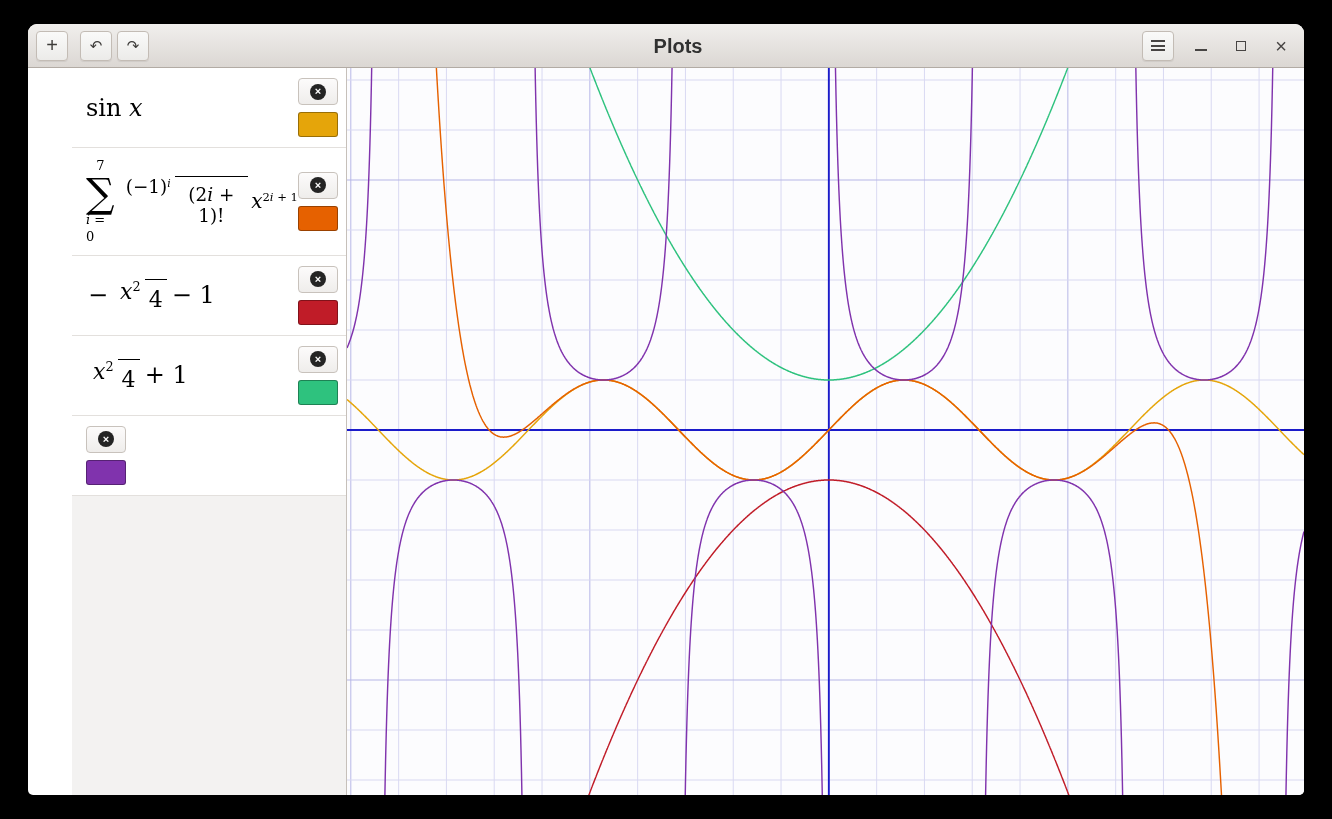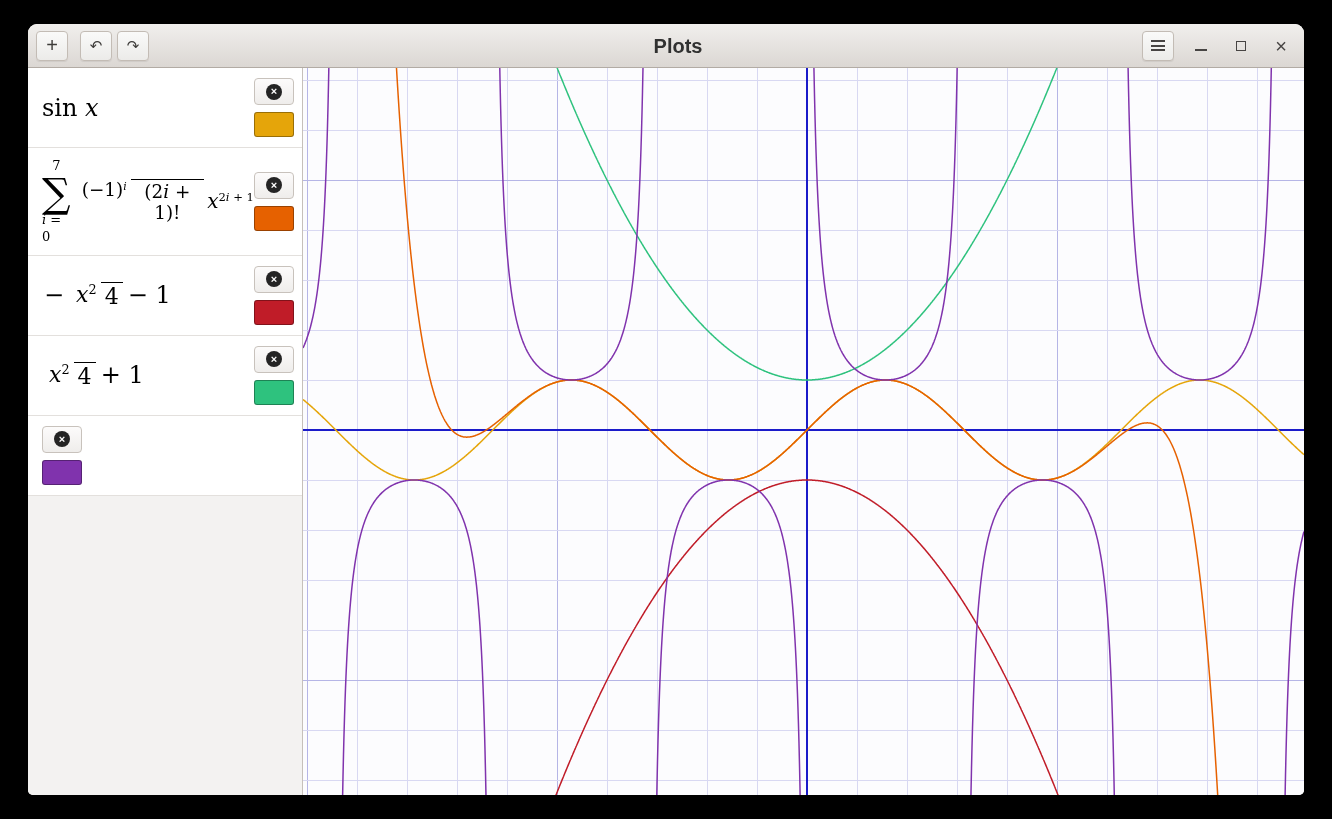--- a/index.html
+++ b/index.html
@@ -51,21 +51,21 @@
   .bar-icon { width:12px; height:2px; background:#474443; margin-top:9px; }
   .square-icon { width:10px; height:10px; border:1.5px solid #474443; box-sizing:border-box; }
   .win-ctl.close { font-size:20px; line-height:1; }
 
   
   .content { flex:1; display:flex; min-height:0; }
 
   .sidebar {
     flex:0 0 275px; width:275px; box-sizing:border-box;
     background:#f3f2f1; border-right:1px solid #c6c0ba;
-    display:flex; flex-direction:column;
+    display:flex; flex-direction:column;margin-left:44px;
   }
   .fn-row {
     background:#fff; border-bottom:1px solid #e3e0dd;
     display:flex; align-items:center;
     padding:10px 8px 10px 14px; box-sizing:border-box;
     min-height:79px;
   }
   .fn-row.tall { min-height:102px; }
   .fn-row .math { flex:1; min-width:0; }
   .controls { flex:0 0 40px; width:40px; display:flex; flex-direction:column; gap:7px; }
@@ -85,21 +85,21 @@
 
   
   .math { font-family:"DejaVu Serif","DejaVu Sans",serif; font-size:24px; color:#000;
     display:flex; align-items:center; }
   .math.compact { font-size:20px; }
   .math i { font-style:italic; }
   .math sup { font-size:0.58em; vertical-align:0.6em; line-height:0; }
   .frac { display:inline-flex; text-align:center;
     font-size:0.92em; line-height:1.15; margin:0 3px; }
   .frac .num { display:block; padding:0 4px 1px; }
-  .frac .den { display:block; border-top:1.5px solid #000; padding:1px 4px 0; }
+  .frac .den { display:block; border-top:1.5px solid #000; padding:7px 4px 0; }
   .sum { display:inline-flex; flex-direction:column; align-items:center; margin-right:4px; line-height:1; }
   .sum .lim { font-size:13px; line-height:1.25; }
   .sum .sigma { font-size:40px; line-height:0.95; }
   .op { margin:0 2px; white-space:pre; }
   .op.first { margin-right:5px; }
   .plain { white-space:pre; }
 
   
   .plot-area { flex:1; position:relative; min-width:0; }
   .plot-area svg { position:absolute; left:0; top:0; width:100%; height:100%; display:block; }

